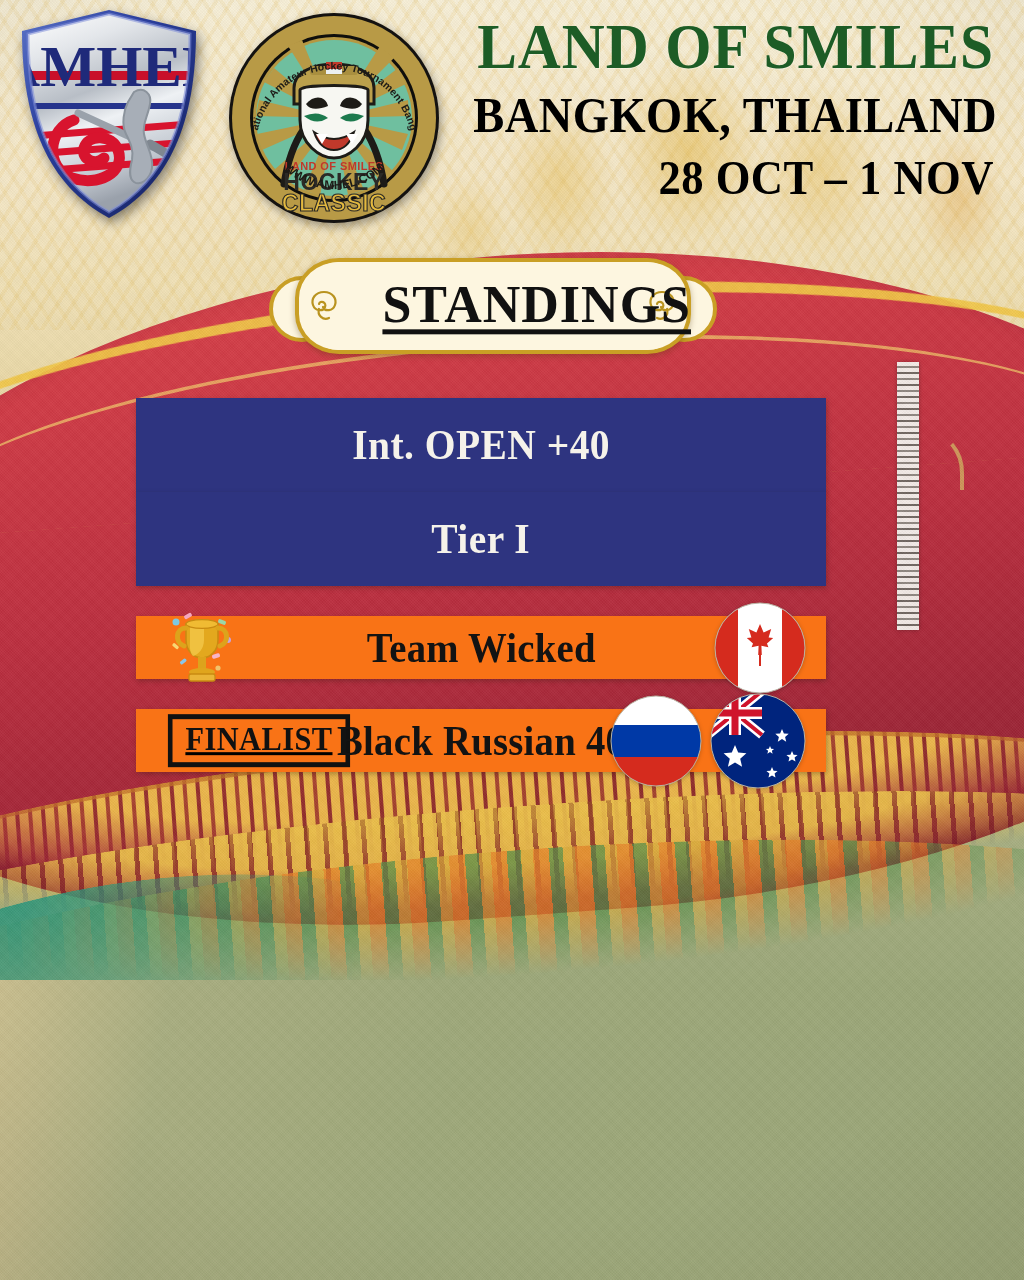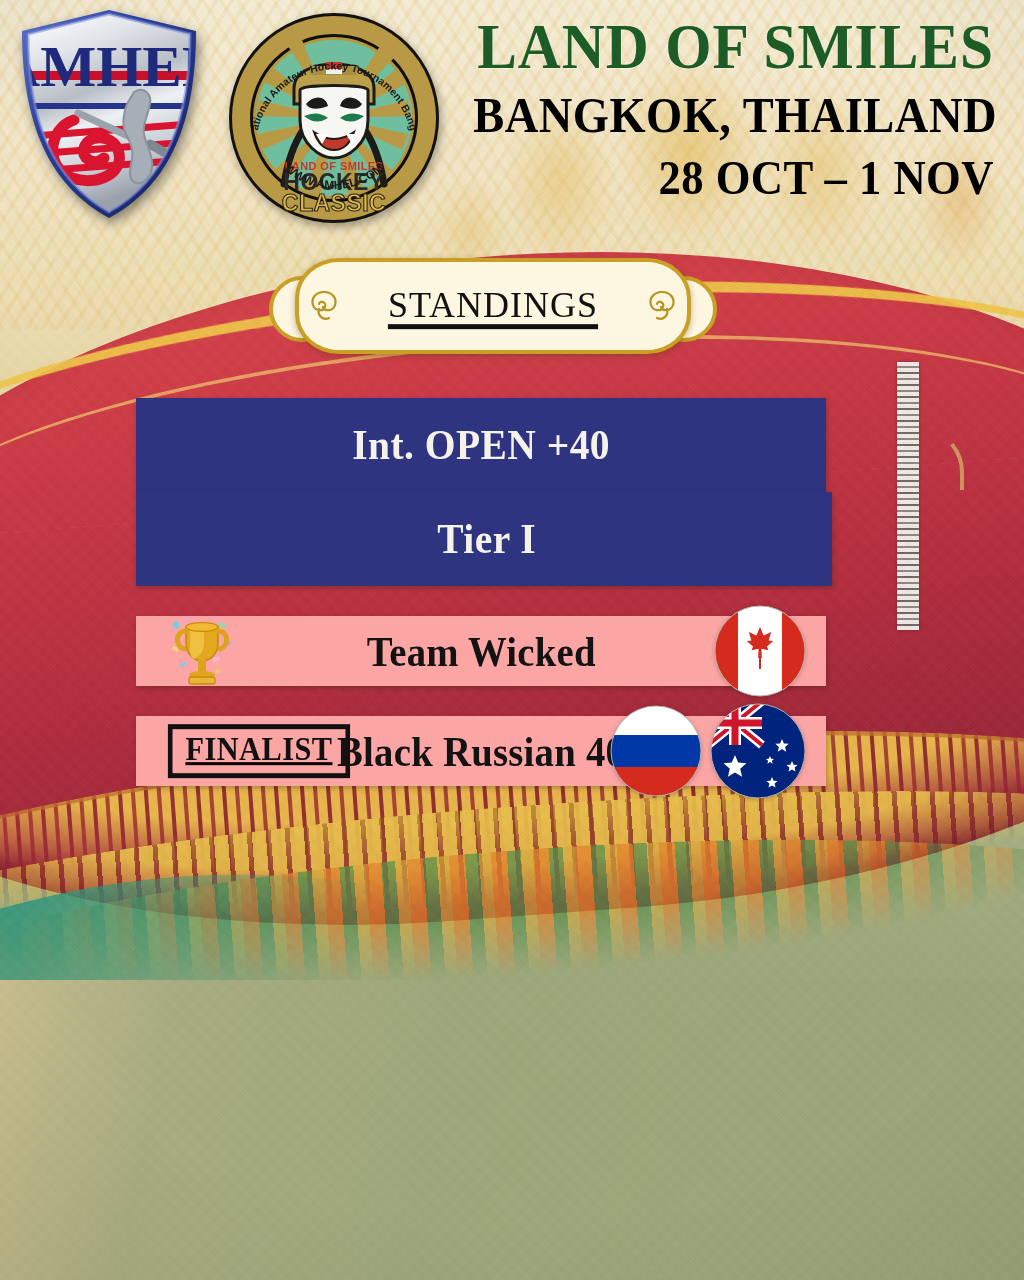--- a/index.html
+++ b/index.html
@@ -187,49 +187,49 @@
     position:absolute;left:10px;right:10px;top:4px;bottom:4px;background:#fdf6e0;border-radius:34px;
   }
   .plaque-orn{
     position:absolute;top:50%;transform:translateY(-50%);
     width:30px;height:34px;color:#b9931f;
   }
   .plaque-orn.l{left:14px;}
   .plaque-orn.r{right:14px;}
   .plaque-title{
     position:absolute;left:0;right:0;top:50%;transform:translateY(-52%);
-    text-align:center;
-    font-family:"Liberation Serif",serif;font-weight:400;
-    font-size:36px;letter-spacing:1px;color:#111;
+    text-align:right;
+    font-family:"Liberation Serif",serif;font-weight:700;
+    font-size:52px;letter-spacing:1px;color:#111;
     font-variant:small-caps;
     text-decoration:underline;text-decoration-thickness:5px;text-underline-offset:7px;
   }
 
   
   .rows{position:absolute;left:136px;top:398px;width:690px;}
 
   .bar{
     position:relative;width:690px;
     display:flex;align-items:center;justify-content:center;
     box-shadow:1px 2px 5px rgba(40,25,10,.30);
   }
   .bar.division{
     height:94px;background:#2e3480;
   }
   .bar.tier{
-    height:94px;background:#2e3480;margin-bottom:30px;padding-left:6px;
+    height:94px;background:#2e3480;margin-bottom:30px;
   }
   .bar-label{
     font-family:"Liberation Serif",serif;font-weight:700;
     font-size:42px;color:#f5f2ea;letter-spacing:.5px;
     transform:scaleX(.94);
   }
 
   .bar.team{
-    height:70px;background:#fca5a5;margin-bottom:30px;
+    height:63px;background:#f97316;margin-bottom:30px;
   }
   .team-name{
     font-family:"Liberation Serif",serif;font-weight:700;
     font-size:43px;color:#131313;letter-spacing:.3px;
     transform:scaleX(.90);white-space:nowrap;
   }
   .badge-slot{
     position:absolute;left:24px;top:50%;transform:translateY(-50%);
     display:flex;align-items:center;text-decoration:underline;
   }

